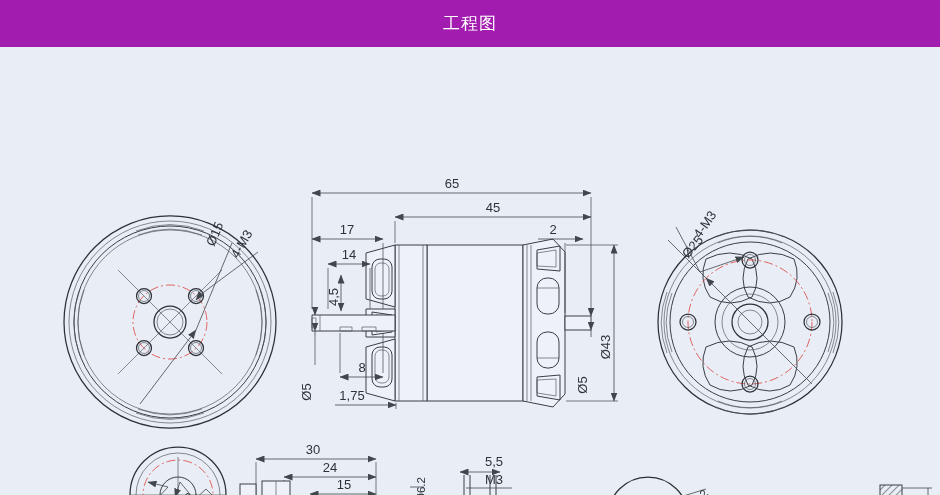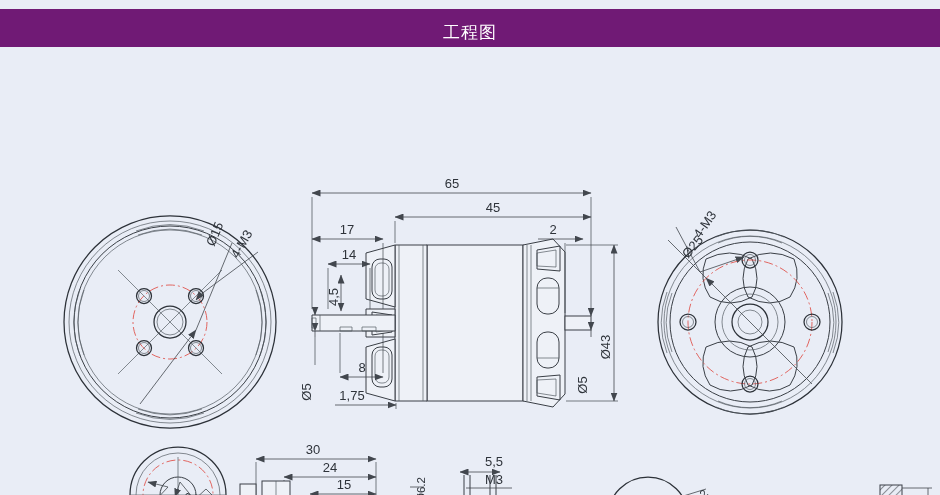--- a/index.html
+++ b/index.html
@@ -19,25 +19,24 @@
     width: 940px;
     height: 495px;
     background: #e9edf6;
     overflow: hidden;
   }
   #header-bar {
     position: absolute;
     left: 0; top: 0;
     width: 940px;
     height: 47px;
-    background: #701a75;
+    background: #a21caf;
     display: flex;
     align-items: center;
     justify-content: center;
-    margin-top: 9px;
   }
   #header-title {
     color: #ffffff;
     font-size: 17px;
     letter-spacing: 1px;
     font-family: "DejaVu Sans", "Liberation Sans", sans-serif;
   }
   #drawing-area {
     position: absolute;
     left: 0; top: 47px;

